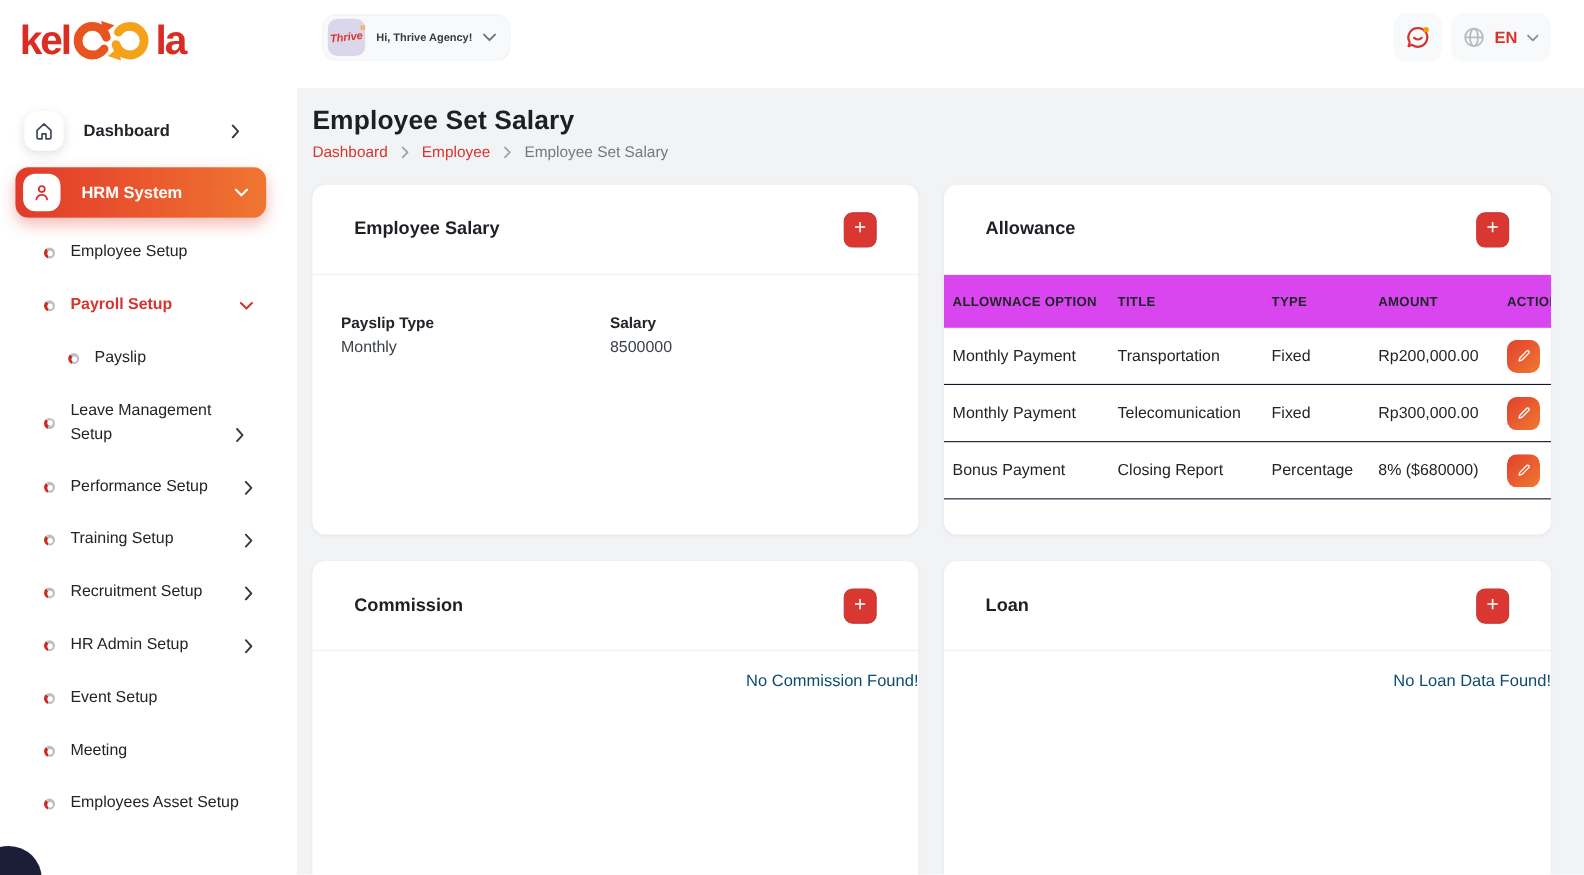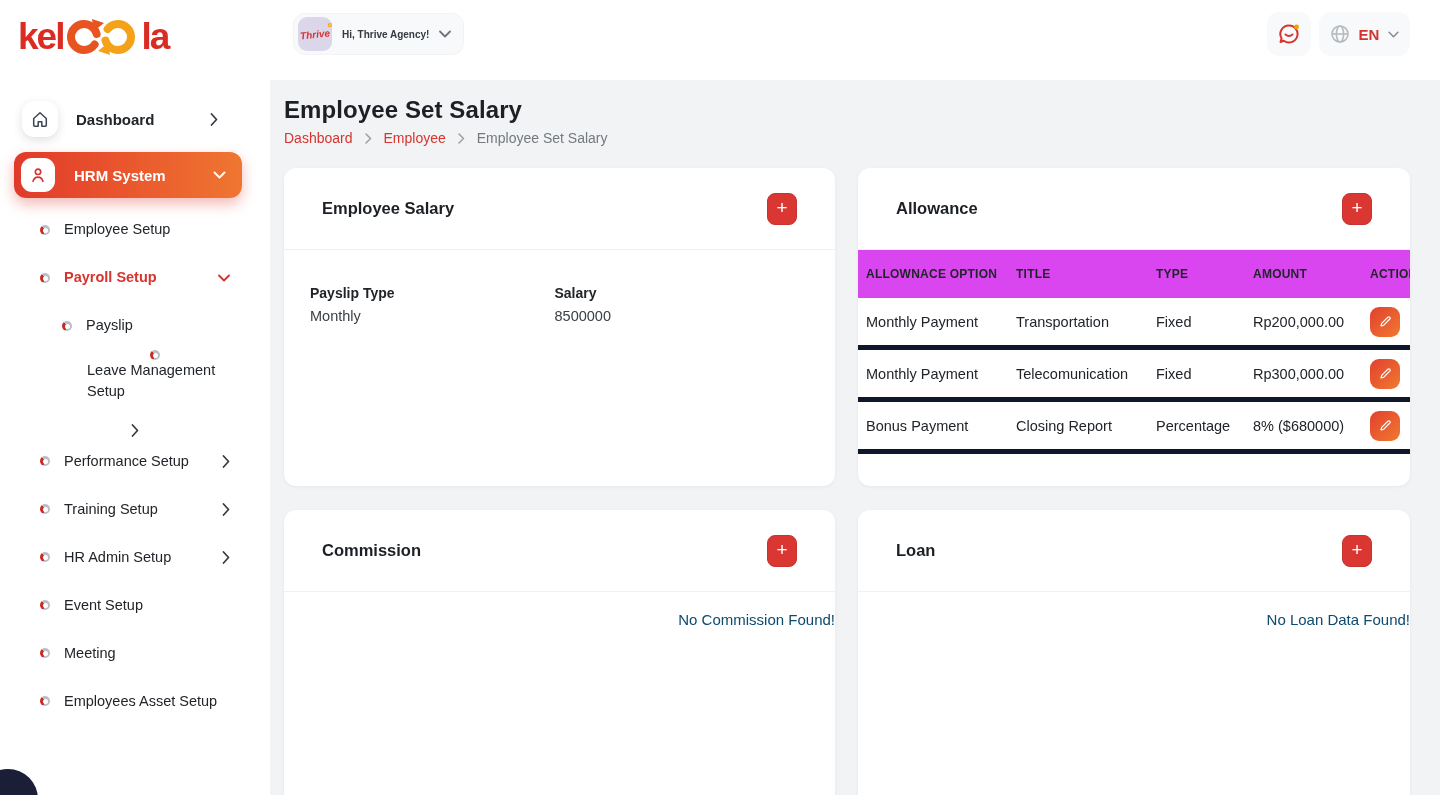--- a/index.html
+++ b/index.html
@@ -43,21 +43,21 @@
 
   .submenu { margin-top:8px; }
   .s-item { display:flex; align-items:center; min-height:48px; padding-left:40px; cursor:pointer; }
   .s-item .bullet { width:10px; height:10px; border-radius:50%; flex:none;
     background:conic-gradient(#b9bfc6 0deg 200deg,#cc2b24 200deg 320deg,#b9bfc6 320deg 360deg); position:relative; }
   .s-item .bullet::after { content:""; position:absolute; inset:2.5px; background:#fff; border-radius:50%; }
   .s-item .label { margin-left:14px; font-size:14.5px; color:#212529; line-height:1.45; flex:1; padding-right:8px; }
   .s-item .chev { margin-right:40px; }
   .s-item.indent2 { padding-left:62px; }
   .s-item.active-red .label { color:#d6342e; font-weight:700; }
-  .s-item.two-line { min-height:69px;flex-direction:column; }
+  .s-item.two-line { min-height:69px; }
 
   .corner-bubble { position:absolute; left:-22px; bottom:-34px; width:60px; height:60px; border-radius:50%;
     background:#1a1f37; z-index:6; }
 
   
   .main { position:absolute; left:270px; top:80px; width:1170px; height:715px; background:#f2f3f5; overflow:hidden; }
   .page-head { position:absolute; left:14px; top:16px; }
   .page-title { font-size:24px; font-weight:700; color:#1c2024; letter-spacing:.1px; }
   .breadcrumb { display:flex; align-items:center; gap:12px; margin-top:6px; font-size:14px; }
   .breadcrumb .crumb-link { color:#d6342e; cursor:pointer; }
@@ -77,21 +77,21 @@
 
   .salary-body { display:flex; padding:35px 36px 0 26px; }
   .field { width:253px; }
   .field .f-label { font-size:14px; font-weight:700; color:#212529; margin-bottom:7px; }
   .field .f-value { font-size:14.5px; color:#3a4046; }
 
   
   .tbl-head, .tbl-row { display:grid; grid-template-columns:150px 140px 97px 117px 48px; align-items:center; padding:0 8px; }
   .tbl-head { height:48px; background:#d946ef; }
   .tbl-head div { font-size:12px; font-weight:700; color:#1f2428; letter-spacing:.02em; white-space:nowrap; overflow:hidden; }
-  .tbl-row { height:52px; border-bottom:5px solid #0f172a; }
+  .tbl-row { height:52px; border-bottom:1px solid #0f172a; }
   .tbl-row div { font-size:14.5px; color:#212529; white-space:nowrap; overflow:hidden; }
   .edit-btn { width:30px; height:30px; border-radius:9px; border:none; cursor:pointer;
     background:linear-gradient(135deg,#e2402f 0%,#f07a30 100%); display:flex; align-items:center; justify-content:center; }
 
   .empty-body { padding-top:19px; text-align:right; font-size:15px; color:#0c4a6e; }
 </style>
 </head>
 <body>
 
 <header class="topbar">
@@ -201,20 +201,27 @@
     </div>
 
     <div class="s-item">
       <span class="bullet"></span>
       <span class="label">Training Setup</span>
       <svg class="chev" width="8" height="13" viewBox="0 0 8 13">
         <polyline points="1.5,1 6.5,6.5 1.5,12" fill="none" stroke="#343a40" stroke-width="1.7" stroke-linecap="round" stroke-linejoin="round"></polyline>
       </svg>
     </div>
 
+    <div class="s-item">
+      <span class="bullet"></span>
+      <span class="label">Recruitment Setup</span>
+      <svg class="chev" width="8" height="13" viewBox="0 0 8 13">
+        <polyline points="1.5,1 6.5,6.5 1.5,12" fill="none" stroke="#343a40" stroke-width="1.7" stroke-linecap="round" stroke-linejoin="round"></polyline>
+      </svg>
+    </div>
 
     <div class="s-item">
       <span class="bullet"></span>
       <span class="label">HR Admin Setup</span>
       <svg class="chev" width="8" height="13" viewBox="0 0 8 13">
         <polyline points="1.5,1 6.5,6.5 1.5,12" fill="none" stroke="#343a40" stroke-width="1.7" stroke-linecap="round" stroke-linejoin="round"></polyline>
       </svg>
     </div>
 
     <div class="s-item">

